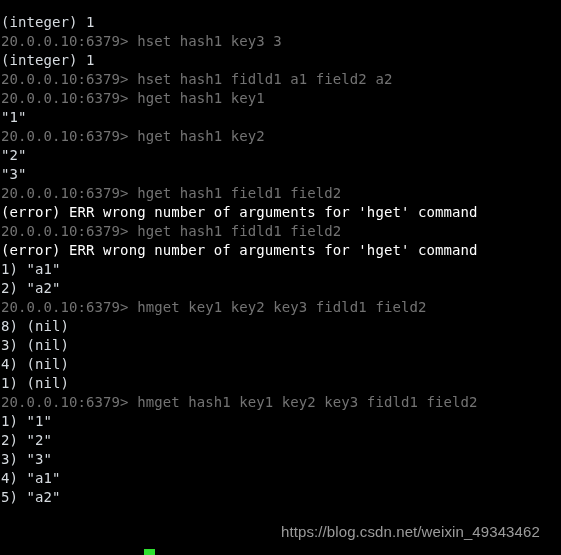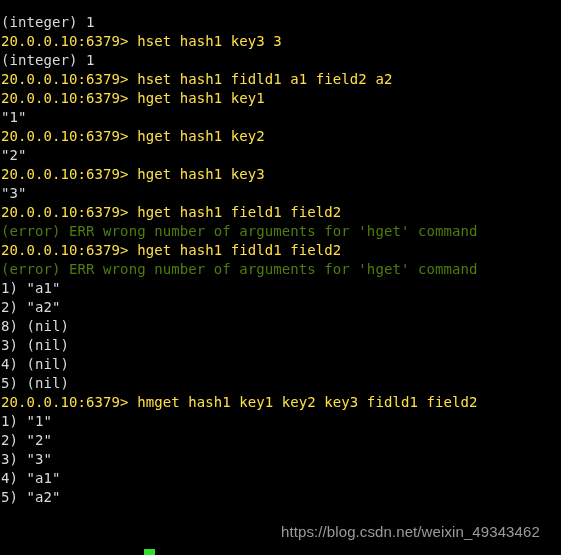--- a/index.html
+++ b/index.html
@@ -34,23 +34,23 @@
   .line {
     display: block;
     height: 19px;
     line-height: 19px;
     font-size: 14px;
     letter-spacing: 0.08px;
     color: #d6dbe0;
     white-space: pre;
     font-family: "DejaVu Sans Mono", "Liberation Mono", monospace;
   }
-  .line.prompt { color: #fde047; }
+  .line.prompt { color: #737373; }
   .line.output { color: #d6dbe0; }
-  .line.error  { color: #4d7c0f; }
+  .line.error  { color: #ffffff; }
 
   #cursor {
     position: absolute;
     left: 144px;
     top: 549px;
     width: 11px;
     height: 6px;
     background: #2fe02f;
   }
   #watermark {
@@ -71,32 +71,32 @@
 <div id="terminal">
   <div id="lines">
       <span class="line output">(integer) 1</span>
       <span class="line prompt">20.0.0.10:6379&gt; hset hash1 key3 3</span>
       <span class="line output">(integer) 1</span>
       <span class="line prompt">20.0.0.10:6379&gt; hset hash1 fidld1 a1 field2 a2</span>
       <span class="line prompt">20.0.0.10:6379&gt; hget hash1 key1</span>
       <span class="line output">"1"</span>
       <span class="line prompt">20.0.0.10:6379&gt; hget hash1 key2</span>
       <span class="line output">"2"</span>
-      <span class="line prompt">20.0.0.10:6379&gt; hget hash1 key3</span>
       <span class="line output">"3"</span>
       <span class="line prompt">20.0.0.10:6379&gt; hget hash1 field1 field2</span>
       <span class="line error">(error) ERR wrong number of arguments for 'hget' command</span>
       <span class="line prompt">20.0.0.10:6379&gt; hget hash1 fidld1 field2</span>
       <span class="line error">(error) ERR wrong number of arguments for 'hget' command</span>
       <span class="line output">1) "a1"</span>
       <span class="line output">2) "a2"</span>
+      <span class="line prompt">20.0.0.10:6379&gt; hmget key1 key2 key3 fidld1 field2</span>
       <span class="line output">8) (nil)</span>
       <span class="line output">3) (nil)</span>
       <span class="line output">4) (nil)</span>
-      <span class="line output">5) (nil)</span>
+      <span class="line output">1) (nil)</span>
       <span class="line prompt">20.0.0.10:6379&gt; hmget hash1 key1 key2 key3 fidld1 field2</span>
       <span class="line output">1) "1"</span>
       <span class="line output">2) "2"</span>
       <span class="line output">3) "3"</span>
       <span class="line output">4) "a1"</span>
       <span class="line output">5) "a2"</span>
     </div>
   <div id="cursor"></div>
   <div id="watermark">https://blog.csdn.net/weixin_49343462</div>
 </div>

